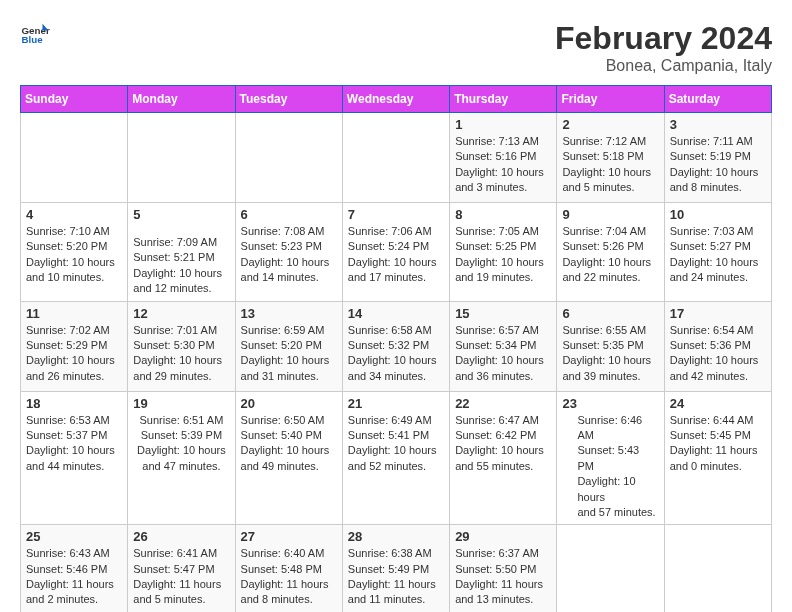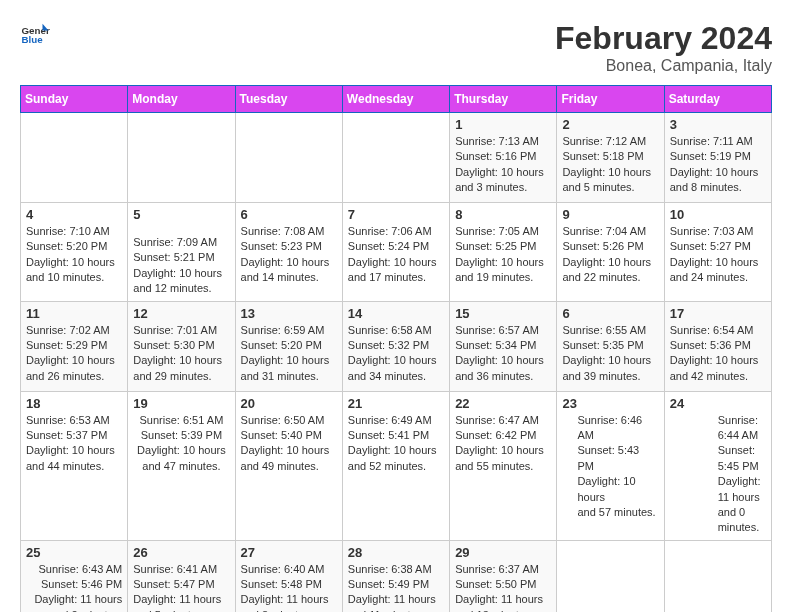--- a/index.html
+++ b/index.html
@@ -277,30 +277,30 @@
         </td>
         <td>
           <span class="day-number">23</span>
           <div class="day-info" style="white-space: pre-line; margin-left: 15px;">Sunrise: 6:46 AM
 Sunset: 5:43 PM
 Daylight: 10 hours
 and 57 minutes.</div>
         </td>
         <td>
           <span class="day-number">24</span>
-          <div class="day-info" style="white-space: pre-line; margin-left: 48px;">Sunrise: 6:44 AM
+          <div class="day-info" style="white-space: pre-line;">Sunrise: 6:44 AM
 Sunset: 5:45 PM
 Daylight: 11 hours
 and 0 minutes.</div>
         </td>
       </tr>
       <tr>
         <td>
           <span class="day-number">25</span>
-          <div class="day-info" style="white-space: pre-line; text-align: right;">Sunrise: 6:43 AM
+          <div class="day-info" style="white-space: pre-line;">Sunrise: 6:43 AM
 Sunset: 5:46 PM
 Daylight: 11 hours
 and 2 minutes.</div>
         </td>
         <td>
           <span class="day-number">26</span>
           <div class="day-info" style="white-space: pre-line;">Sunrise: 6:41 AM
 Sunset: 5:47 PM
 Daylight: 11 hours
 and 5 minutes.</div>

